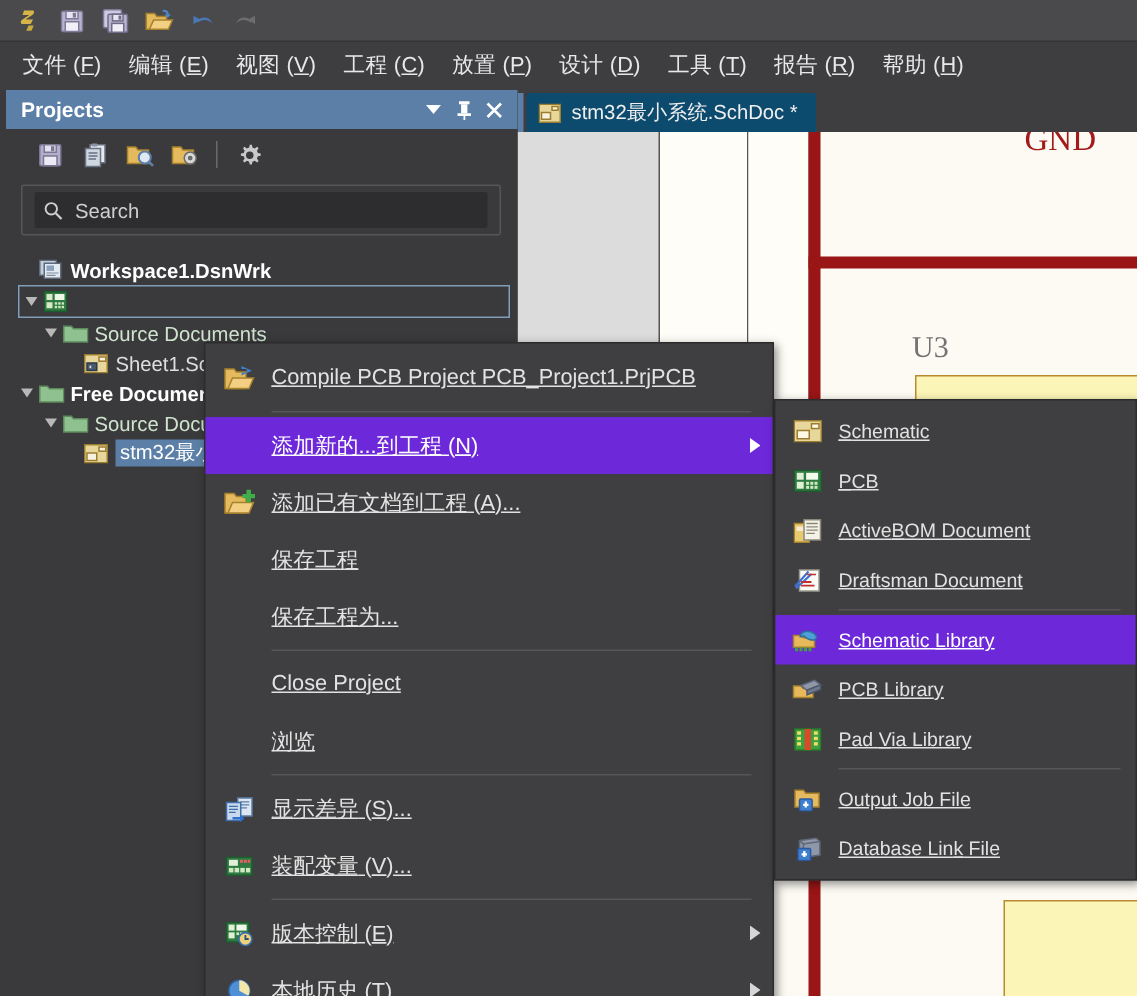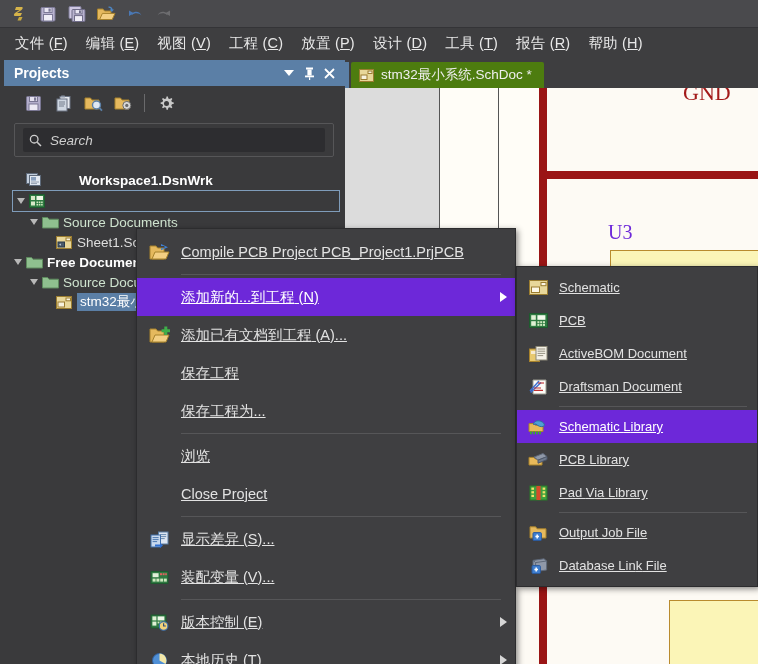--- a/index.html
+++ b/index.html
@@ -102,21 +102,21 @@
     background: #2d2d30;
     border-radius: 2px;
     display: flex; align-items: center;
     padding: 0 6px;
     box-sizing: border-box;
   }
   #search-input {
     background: transparent; border: none; outline: none;
     color: #cfcfcf; font-size: 13.5px;
     font-family: "Liberation Sans", sans-serif;
-    margin-left: 6px; width: 250px; font-style: italic;
+    margin-left: 6px; width: 250px;
   }
   #search-input::placeholder { color: #cfcfcf; }
 
   
   #tree {
     position: absolute; left: 10px; top: 110px; width: 330px;
     font-size: 13.5px;
     color: #dedede;
   }
   .trow {
@@ -141,21 +141,21 @@
   .green { color: #cfe3cf; text-align: center; }
 
   
   #editor {
     position: absolute; left: 345px; top: 60px; width: 413px; height: 604px;
     background: #3e3e40;
     overflow: hidden;
   }
   #doc-tab {
     position: absolute; left: 6px; top: 2px; height: 26px;
-    background: #4d7c0f;
+    background: #0c4a6e;
     display: flex; align-items: center;
     padding: 0 12px 0 8px;
     border-top-left-radius: 2px; border-top-right-radius: 2px;
     box-sizing: border-box;
   }
   #doc-tab-label { color: #efefef; font-size: 13.5px; margin-left: 7px; }
   #tab-accent {
     position: absolute; left: 0; top: 2px; width: 4px; height: 26px;
     background: #5b7fa6;
   }
@@ -166,21 +166,21 @@
     overflow: hidden;
   }
   .schem-line { position: absolute; background: #9a1515; }
   .schem-gray { position: absolute; background: #dcdcdc; border-right: 1px solid #555; }
   .schem-white { position: absolute; background: #fffdf7; border-right: 1px solid #555; }
   #gnd-label {
     position: absolute; color: #a31a1a; font-size: 22px;
     font-family: "Liberation Serif", serif;
   }
   #u3-label {
-    position: absolute; color: #6d28d9; font-size: 20px;
+    position: absolute; color: #737373; font-size: 20px;
     font-family: "Liberation Serif", serif;
   }
   .yellow-box {
     position: absolute; background: #fbf5b7; border: 1px solid #b98b2e;
   }
 
   
   #ctxmenu {
     position: absolute; left: 136px; top: 228px; width: 380px;
     background: #3f3f41;
@@ -392,21 +392,21 @@
             <circle cx="5.2" cy="5.2" r="3.8" fill="none" stroke="#cfcfcf" stroke-width="1.3"></circle>
             <path d="M8.2 8.2 L12 12" stroke="#cfcfcf" stroke-width="1.5"></path>
           </svg>
         </span>
         <input id="search-input" type="text" value="" placeholder="Search" style="">
       </div>
     </div>
 
     <div id="tree">
 
-      <div class="trow" style="padding-left:14px;gap:32px;">
+      <div class="trow" style="padding-left:14px;">
         <div class="ticon">
           <svg class="ico-svg" width="16" height="14" viewBox="0 0 16 14">
             <rect x="0.5" y="0.5" width="11" height="10" fill="#c4cfdd" stroke="#5e6a7a"></rect>
             <rect x="3.5" y="2.5" width="11" height="10" fill="#e4eaf2" stroke="#5e6a7a"></rect>
             <rect x="5" y="4" width="5" height="3.6" fill="#8aa0bd"></rect>
             <path d="M5 9 h8 M5 10.6 h6" stroke="#7d8b9d" stroke-width="0.8"></path>
           </svg>
         </div>
         <div class="tlabel bold">Workspace1.DsnWrk</div>
       </div>
@@ -544,26 +544,26 @@
 
     <div class="mi">
       <div class="mi-ico"></div>
       <div class="mi-text">保存工程为...</div>
     </div>
 
     <div class="mi-sep"></div>
 
     <div class="mi">
       <div class="mi-ico"></div>
+      <div class="mi-text">Close Project</div>
+    </div>
+
+    <div class="mi">
+      <div class="mi-ico"></div>
       <div class="mi-text">浏览</div>
-    </div>
-
-    <div class="mi">
-      <div class="mi-ico"></div>
-      <div class="mi-text">Close Project</div>
     </div>
 
     <div class="mi-sep"></div>
 
     <div class="mi">
       <div class="mi-ico">
         <svg class="ico-svg" width="19" height="17" viewBox="0 0 19 17">
           <rect x="8.5" y="1" width="9.5" height="12" fill="#dde6f2" stroke="#5b7fa6"></rect>
           <path d="M10.2 3.6 h6 M10.2 5.6 h6 M10.2 7.6 h4.5" stroke="#5b7fa6" stroke-width="0.9"></path>
           <rect x="1" y="4" width="9.5" height="12" fill="#c8d9ee" stroke="#3f6ea8"></rect>

